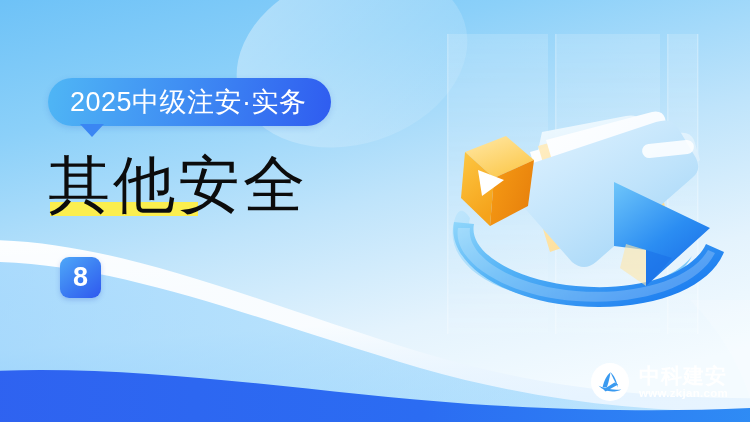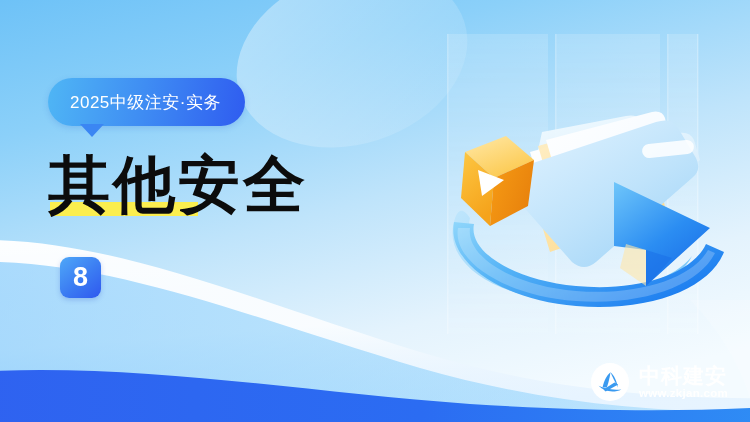--- a/index.html
+++ b/index.html
@@ -42,21 +42,21 @@
     align-items: center;
     justify-content: center;
     height: 48px;
     padding: 0 24px 0 22px;
     border-radius: 26px;
     background: linear-gradient(100deg, #4fb6f5 0%, #3f8df3 48%, #2f5cf0 100%);
     box-shadow: 0 2px 6px rgba(40, 90, 200, .18);
   }
   .tag-text {
     color: #ffffff;
-    font-size: 17px;
+    font-size: 27px;
     line-height: 1;
     letter-spacing: .5px;
     white-space: nowrap;
     font-weight: 400;
   }
   .tag-tail {
     position: absolute;
     left: 32px;
     bottom: -11px;
     width: 0;
@@ -87,21 +87,21 @@
     bottom: 6px;
     width: 148px;
     height: 14px;
     background: #fbee4f;
     z-index: 0;
   }
   .hl-text {
     position: relative;
     z-index: 1;
     font-family: "DejaVu Serif", "Liberation Serif", serif;
-    font-weight: 700;
+    font-weight: 400;
     font-size: 62px;
     line-height: 1;
     color: #0c0c0c;
     letter-spacing: 3px;
     white-space: nowrap;
   }
 
   .num-badge {
     position: relative;
     z-index: 1;

